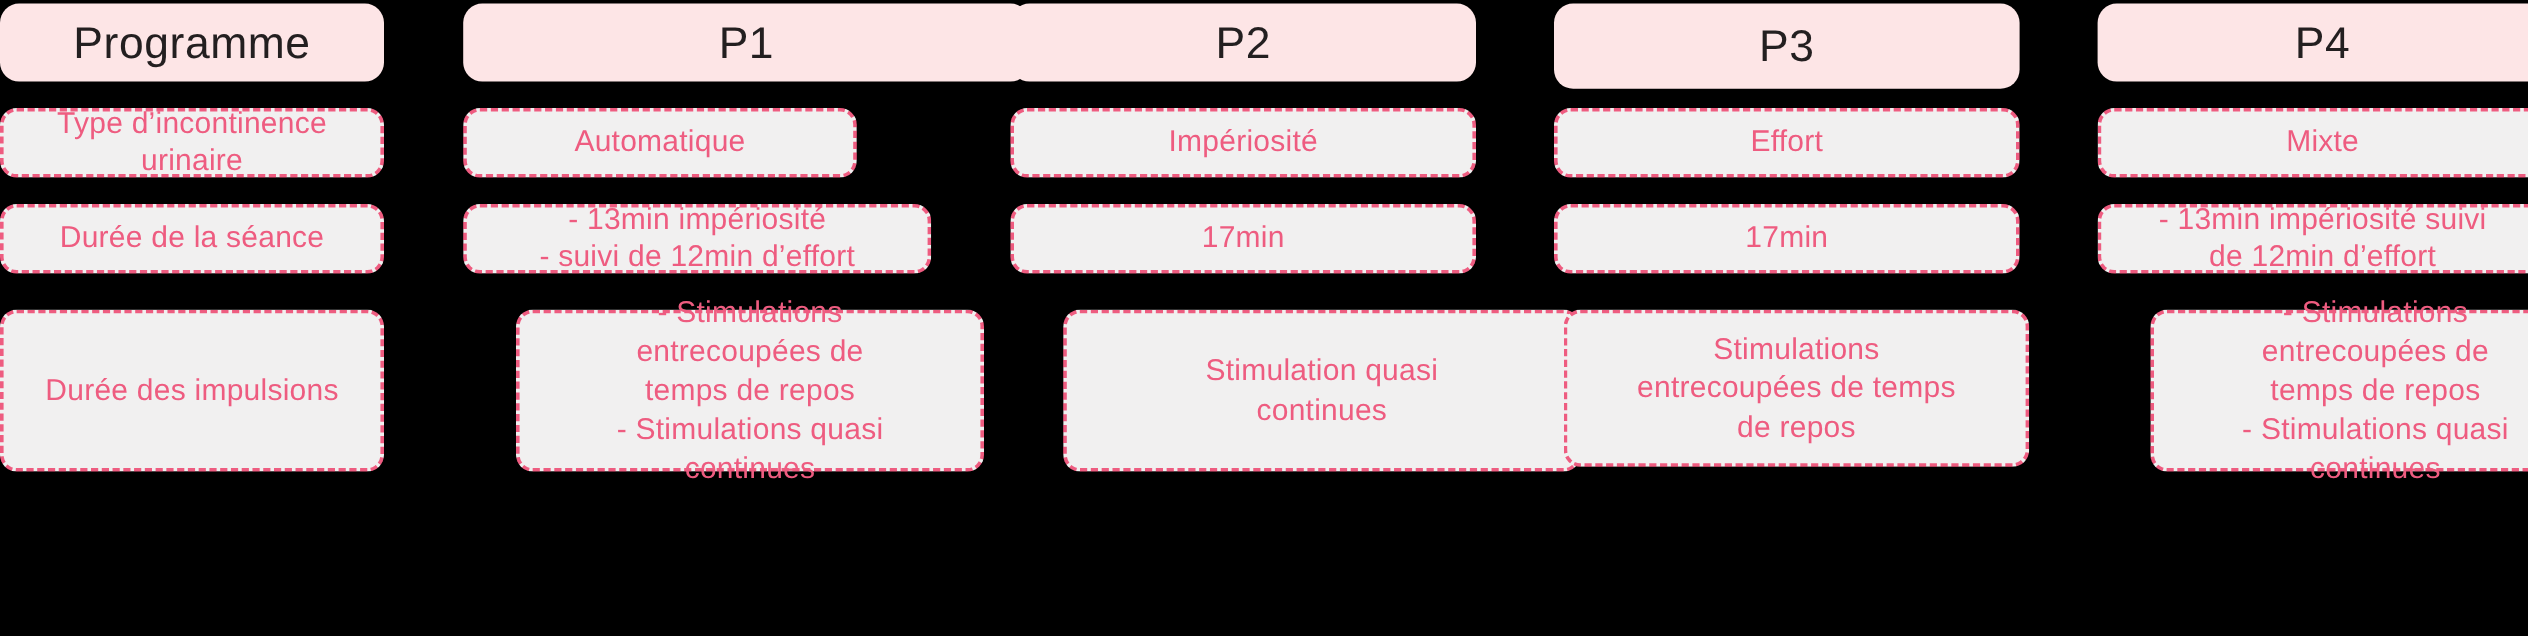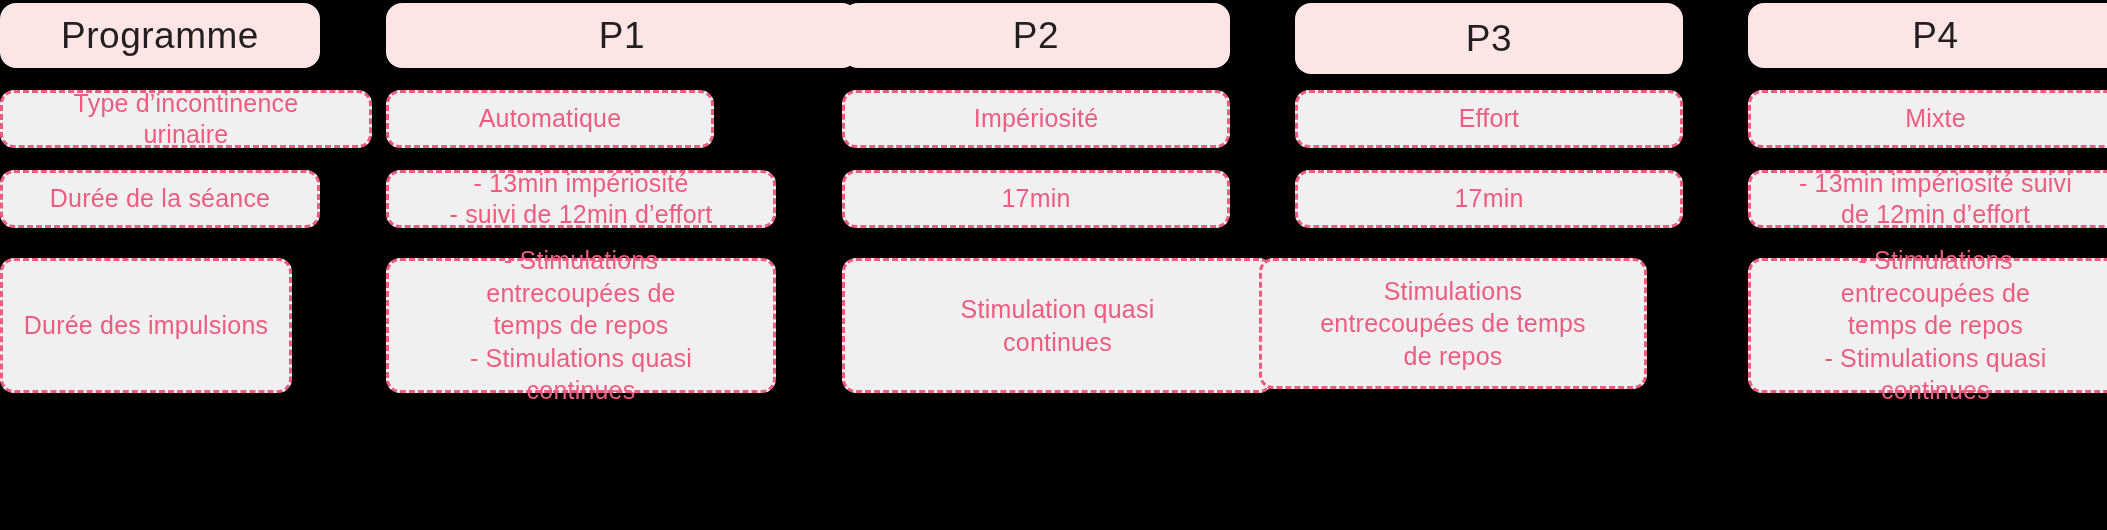--- a/index.html
+++ b/index.html
@@ -57,20 +57,21 @@
     letter-spacing: 0.2px;
     padding: 4px 10px;
   }
   .cell.body.label-col {
     font-size: 25px;
   }
 
   .cell.body.big {
     font-size: 25px;
     line-height: 1.3;
+    margin-left: 44px;
   }
 
   .cell .txt {
     display: block;
     width: 100%;
   }
 </style>
 </head>
 <body>
 
@@ -89,21 +90,21 @@
   </div>
 
   <div class="cell header" style="left:1295px; top:3px; width:388px; height:71px;">
     <span class="txt">P3</span>
   </div>
 
   <div class="cell header" style="left:1748px; top:3px; width:375px; height:65px;">
     <span class="txt">P4</span>
   </div>
 
-  <div class="cell body label-col" style="left:0px; top:90px; width:372px; height:58px;justify-content:center;">
+  <div class="cell body label-col" style="left:0px; top:90px; width:320px; height:58px;justify-content:center;">
     <span class="txt">Type d’incontinence
 urinaire</span>
   </div>
 
   <div class="cell body" style="left:386px; top:90px; width:328px; height:58px;">
     <span class="txt">Automatique</span>
   </div>
 
   <div class="cell body" style="left:842px; top:90px; width:388px; height:58px;">
     <span class="txt">Impériosité</span>
@@ -132,21 +133,21 @@
 
   <div class="cell body" style="left:1295px; top:170px; width:388px; height:58px;">
     <span class="txt">17min</span>
   </div>
 
   <div class="cell body" style="left:1748px; top:170px; width:375px; height:58px;">
     <span class="txt">- 13min impériosité suivi
 de 12min d’effort</span>
   </div>
 
-  <div class="cell body label-col" style="left:0px; top:258px; width:292px; height:135px;">
+  <div class="cell body label-col" style="left:0px; top:258px; width:320px; height:135px;">
     <span class="txt">Durée des impulsions</span>
   </div>
 
   <div class="cell body big" style="left:386px; top:258px; width:390px; height:135px;">
     <span class="txt">-  Stimulations
 entrecoupées de
 temps de repos
 -  Stimulations quasi
 continues</span>
   </div>

